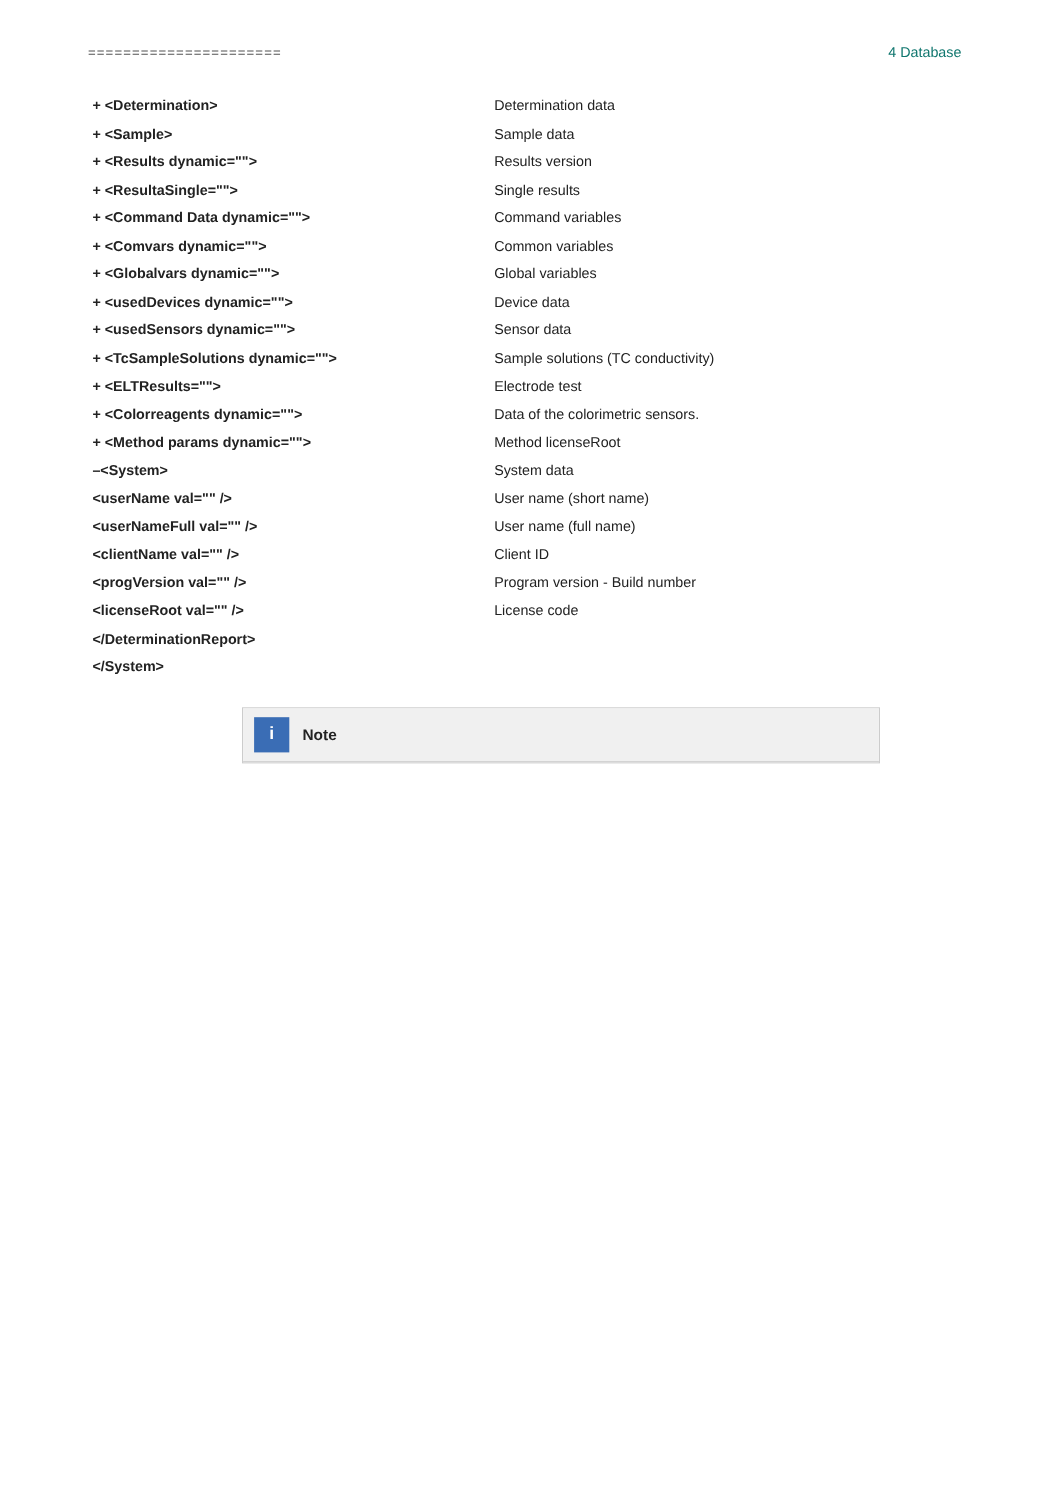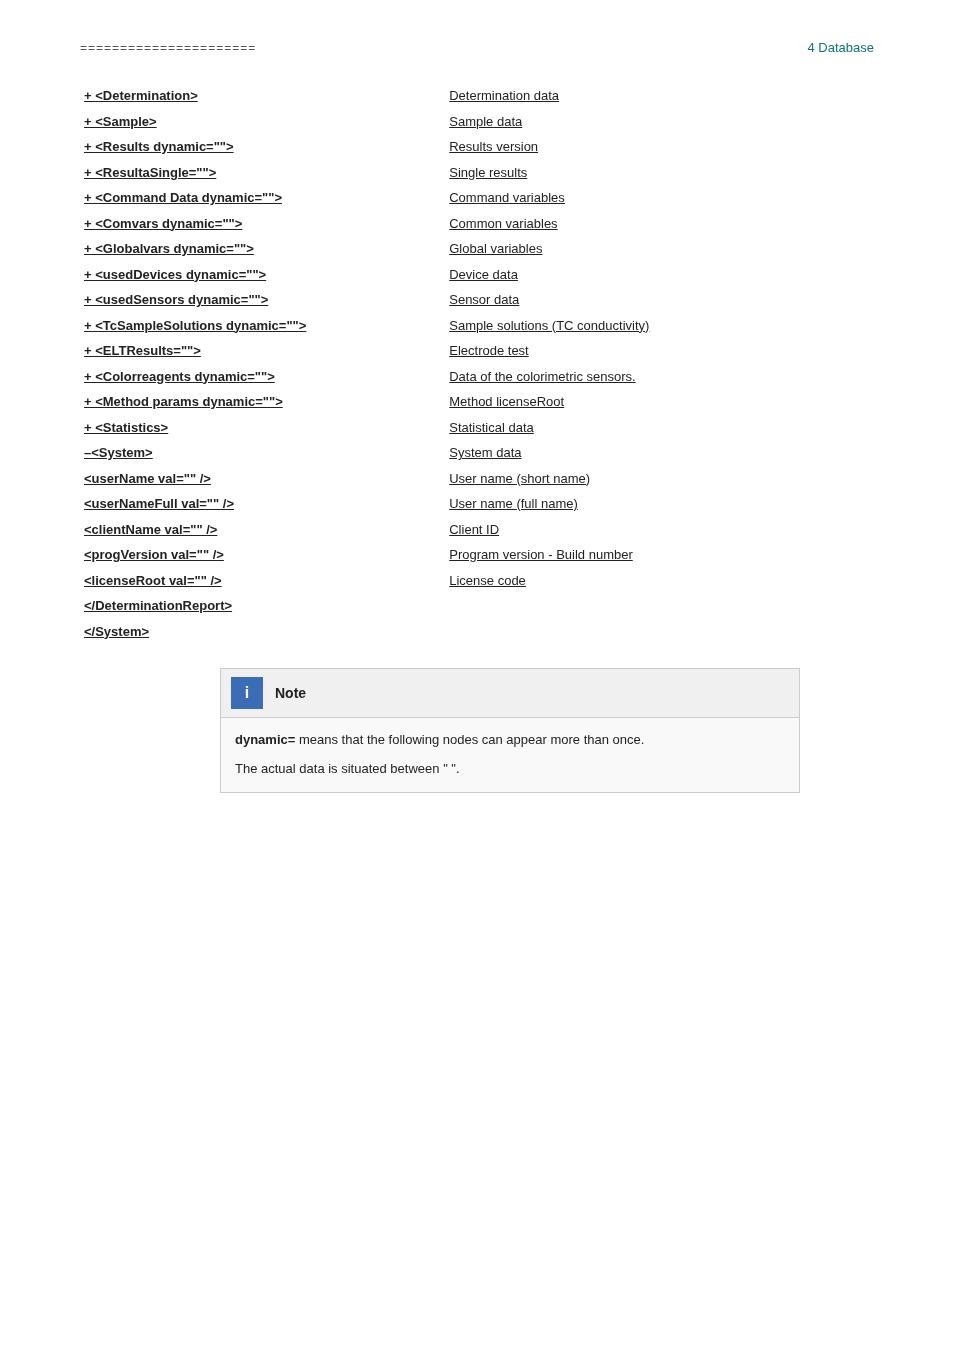--- a/index.html
+++ b/index.html
@@ -35,21 +35,20 @@
 
     .top-chapter {
       font-size: 13px;
       color: #0f766e;
     }
 
     .content-table {
       width: 100%;
       border-collapse: collapse;
       margin-bottom: 24px;
-      text-decoration: underline;
     }
 
     .content-table tr td {
       padding: 3px 4px;
       vertical-align: top;
       line-height: 1.5;
     }
 
     .content-table tr td:first-child {
       width: 46%;
@@ -199,24 +198,20 @@
           <td>+ &lt;ELTResults=""&gt;</td>
           <td>Electrode test</td>
         </tr>
         <tr>
           <td>+ &lt;Colorreagents dynamic=""&gt;</td>
           <td>Data of the colorimetric sensors.</td>
         </tr>
         <tr>
           <td>+ &lt;Method params dynamic=""&gt;</td>
           <td>Method licenseRoot</td>
-        </tr>
-        <tr>
-          <td>+ &lt;Statistics&gt;</td>
-          <td>Statistical data</td>
         </tr>
         <tr>
           <td>–&lt;System&gt;</td>
           <td>System data</td>
         </tr>
         <tr>
           <td>&lt;userName val="" /&gt;</td>
           <td>User name (short name)</td>
         </tr>
         <tr>
@@ -246,22 +241,16 @@
       </tbody>
   </table>
 
   <div class="note-box">
     <div class="note-header">
       <div class="note-icon">
         <span>i</span>
       </div>
       <span class="note-title">Note</span>
     </div>
-    <div class="note-body">
-      <p>
-        <span class="bold-inline">dynamic=</span><span> means that the following nodes can appear more than once.</span>
-      </p>
-      <p>The actual data is situated between " ".</p>
-    </div>
   </div>
 
 
 </div>
 
 </body></html>

